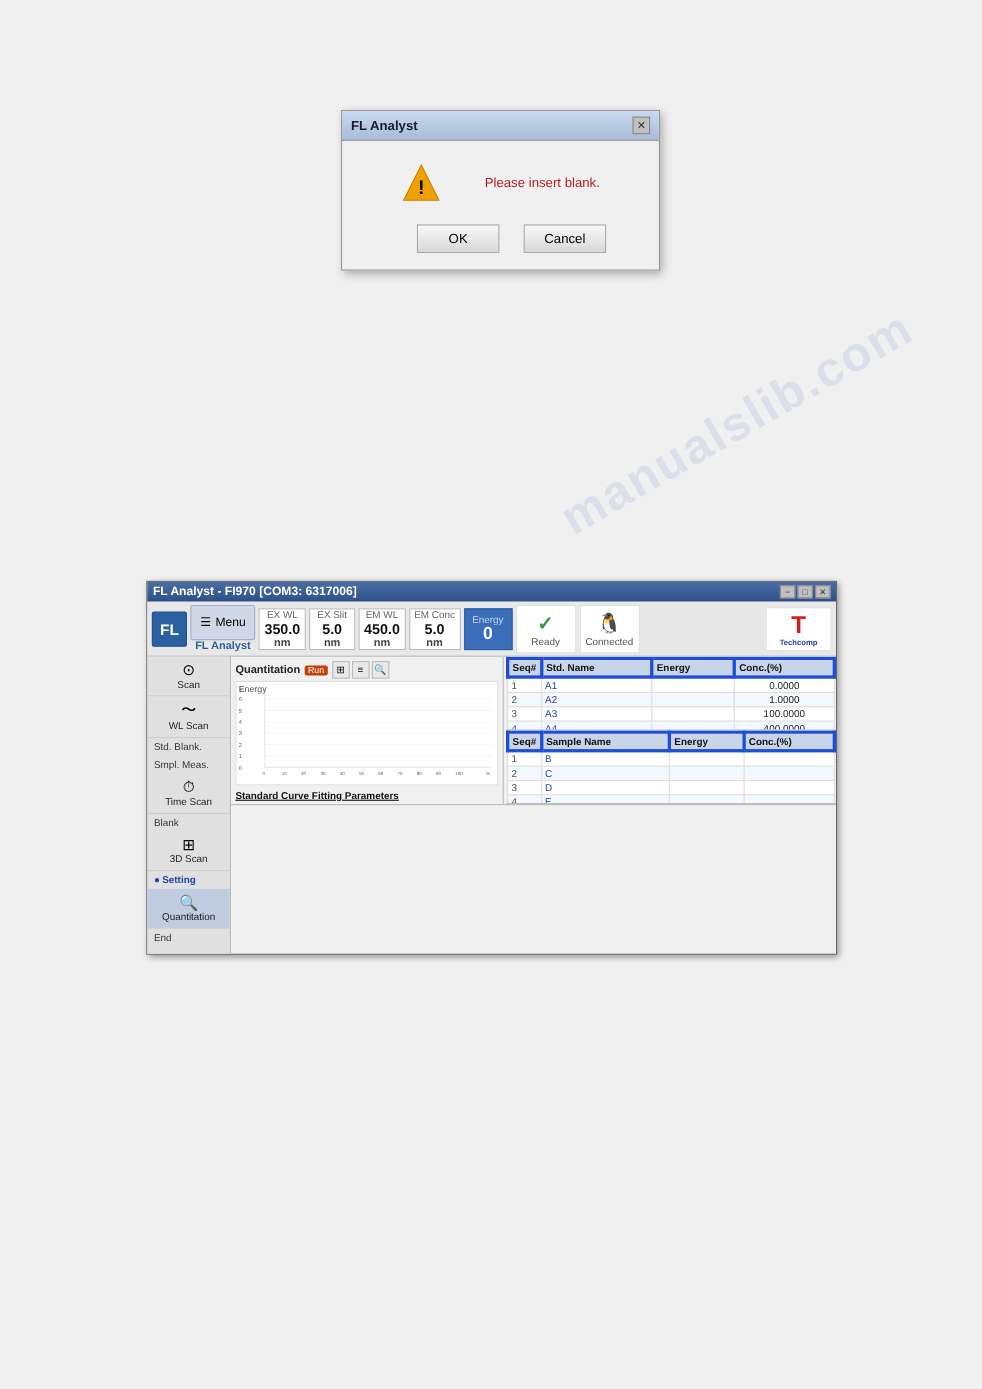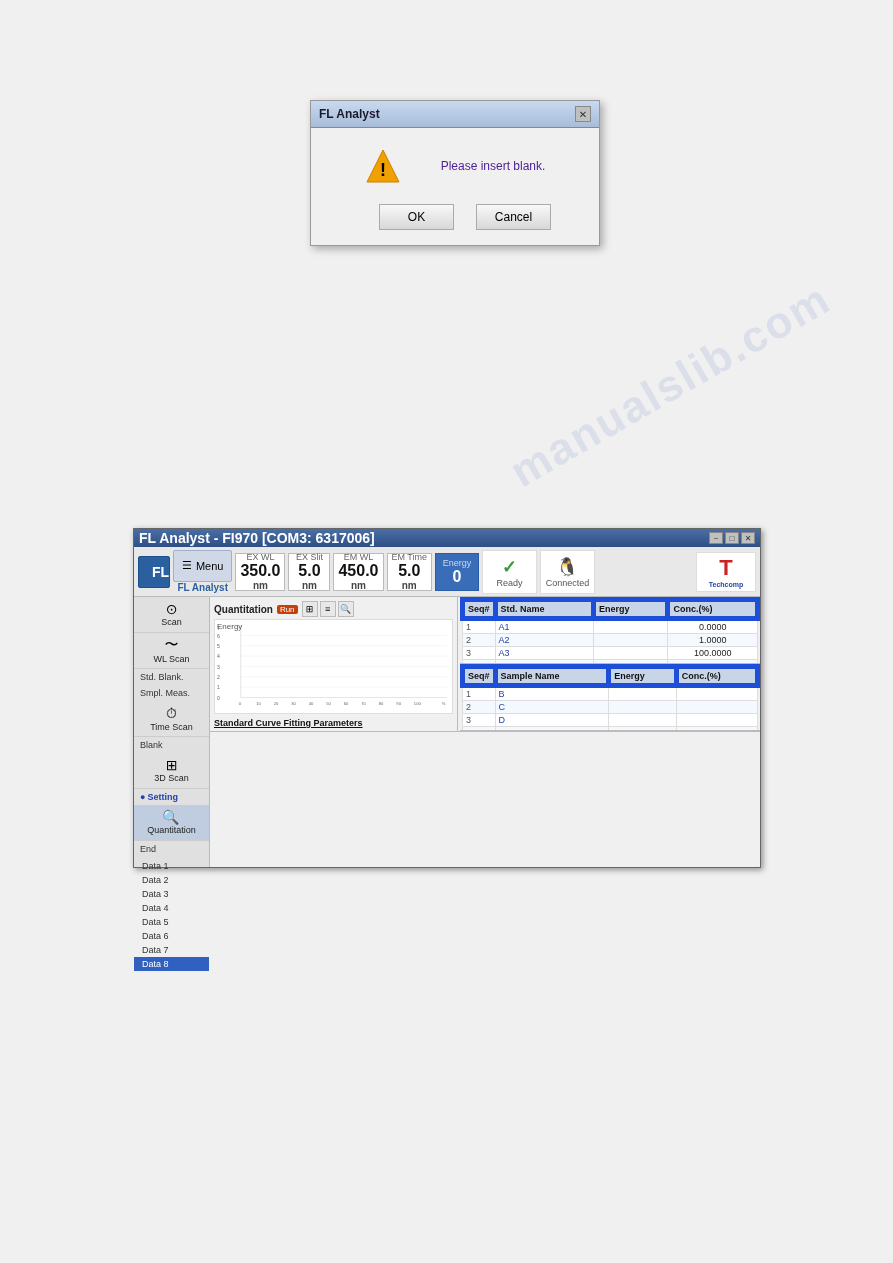--- a/index.html
+++ b/index.html
@@ -61,21 +61,21 @@
       gap: 12px;
       margin-bottom: 20px;
     }
     .warning-icon {
       width: 36px;
       height: 36px;
       flex-shrink: 0;
     }
     .dialog-message {
       font-size: 12px;
-      color: #4c1d95;
+      color: #b91c1c;
       padding-left: 28px;
     }
     .dialog-buttons {
       display: flex;
       gap: 22px;
       margin-left: 20px;
     }
     .dialog-btn {
       width: 75px;
       height: 26px;
@@ -102,21 +102,21 @@
     .app-titlebar {
       background: linear-gradient(to bottom, #4a6fa5, #2d4f85);
       height: 18px;
       display: flex;
       align-items: center;
       justify-content: space-between;
       padding: 0 5px;
     }
     .app-title {
       color: white;
-      font-size: 14px;
+      font-size: 11px;
       font-weight: bold;
     }
     .app-window-controls {
       display: flex;
       gap: 2px;
     }
     .win-ctrl {
       width: 14px;
       height: 12px;
       background: #c0c0c0;
@@ -139,21 +139,21 @@
       padding: 2px 4px;
       gap: 3px;
     }
     .toolbar-logo-btn {
       width: 32px;
       height: 32px;
       background: #2a5fa0;
       border: 1px solid #1a4f90;
       display: flex;
       align-items: center;
-      justify-content: flex-end;
+      justify-content: center;
       font-size: 14px;
       color: white;
       font-weight: bold;
       border-radius: 2px;
       flex-shrink: 0;
     }
     .toolbar-menu-btn {
       height: 32px;
       padding: 0 8px;
       background: #d0d8e8;
@@ -181,21 +181,21 @@
       padding: 1px 4px;
       min-width: 42px;
       height: 38px;
       justify-content: center;
     }
     .param-label {
       font-size: 9px;
       color: #666;
     }
     .param-value {
-      font-size: 16px;
+      font-size: 13px;
       font-weight: bold;
       color: #111;
     }
     .param-unit {
       font-size: 10px;
       color: #444;
       font-weight: bold;
     }
     .energy-group {
       background: #3a6db8;
@@ -442,21 +442,21 @@
       border-bottom: 1px solid #bbb;
       overflow: hidden;
     }
     .data-table {
       width: 100%;
       border-collapse: collapse;
       font-size: 9px;
     }
     .data-table th {
       background: #c8d4e8;
-      border: 5px solid #1d4ed8;
+      border: 3px solid #1d4ed8;
       padding: 2px 3px;
       text-align: left;
       font-weight: bold;
       color: #111;
       font-size: 9px;
     }
     .data-table td {
       border: 1px solid #ddd;
       padding: 1px 3px;
       color: #222;
@@ -540,21 +540,21 @@
       <span class="param-label">EX Slit</span>
       <span class="param-value">5.0</span>
       <span class="param-unit">nm</span>
     </div>
     <div class="toolbar-param-group">
       <span class="param-label">EM WL</span>
       <span class="param-value">450.0</span>
       <span class="param-unit">nm</span>
     </div>
     <div class="toolbar-param-group">
-      <span class="param-label">EM Time</span>
+      <span class="param-label">EM Conc</span>
       <span class="param-value">5.0</span>
       <span class="param-unit">nm</span>
     </div>
     <div class="energy-group">
       <span class="energy-label">Energy</span>
       <span class="energy-value">0</span>
     </div>
 
     <div class="ready-btn">
       <span class="ready-check">✓</span>
@@ -604,30 +604,20 @@
       <div class="sidebar-sub-item active">
         <span>●</span>
         <span>Setting</span>
       </div>
       <div class="sidebar-item active">
         <span class="sidebar-icon">🔍</span>
         <span class="sidebar-label">Quantitation</span>
       </div>
       <div class="sidebar-sub-item">
         <span>End</span>
-      </div>
-      <div class="data-list">
-        <div class="data-item">Data 1</div>
-        <div class="data-item">Data 2</div>
-        <div class="data-item">Data 3</div>
-        <div class="data-item">Data 4</div>
-        <div class="data-item">Data 5</div>
-        <div class="data-item">Data 6</div>
-        <div class="data-item">Data 7</div>
-        <div class="data-item selected">Data 8</div>
       </div>
     </div>
 
     <div class="main-content">
       <div class="content-top">
 
         <div class="quant-panel">
           <div class="panel-header">
             <span class="panel-title">Quantitation</span>
             <span class="run-badge">Run</span>

